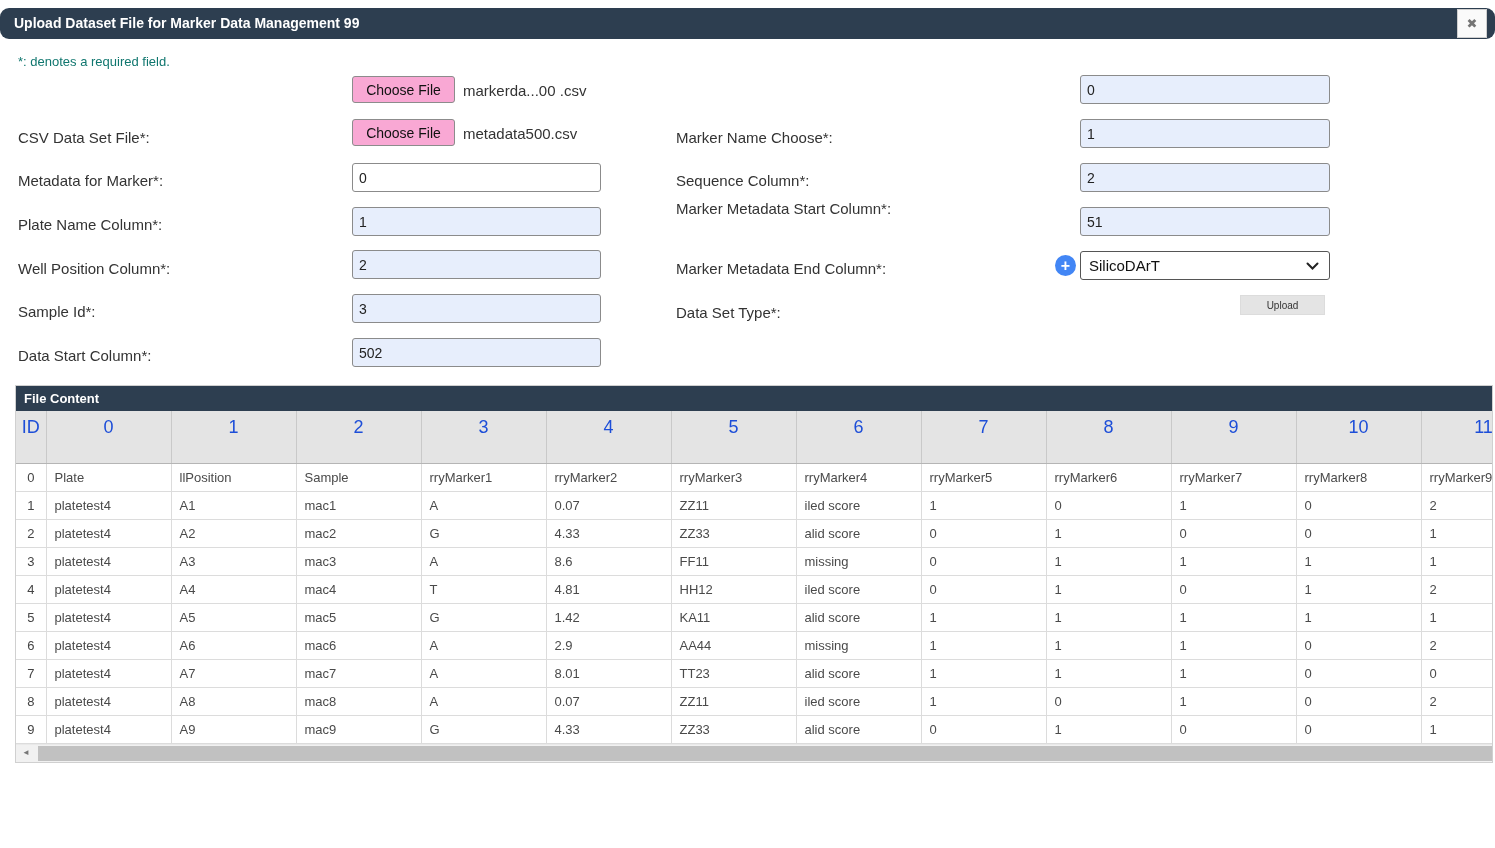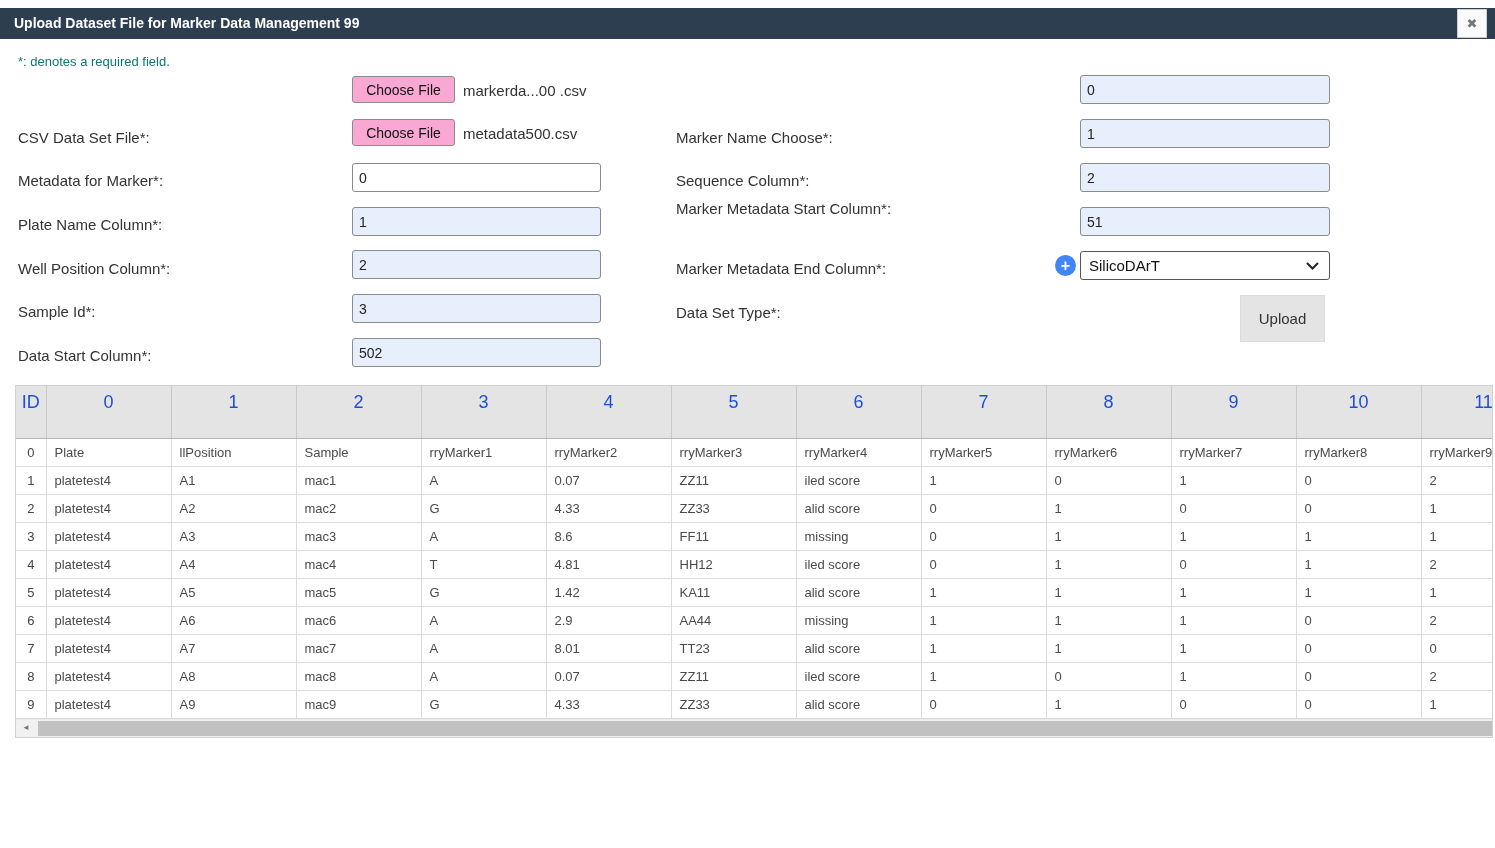--- a/index.html
+++ b/index.html
@@ -9,38 +9,38 @@
     --table-header-bg:#e4e4e4;
     --scrollbar-thumb:#c1c1c1;
     --scrollbar-track:#f1f1f1;
   }
   *{margin:0;padding:0;box-sizing:border-box;}
   html,body{background:#fff;}
   body{font-family:"Liberation Sans","DejaVu Sans",sans-serif;}
   .page{position:relative;width:1495px;height:848px;background:#fff;overflow:hidden;}
 
   
-  .titlebar{position:absolute;left:0;top:8px;width:1495px;height:31px;background:var(--titlebar-bg);}
+  .titlebar{position:absolute;left:0;top:8px;width:1495px;height:31px;background:var(--titlebar-bg);border-radius:9px;}
   .titlebar .title{position:absolute;left:14px;top:0;line-height:31px;color:#fff;font-size:14px;font-weight:bold;}
   .closebtn{position:absolute;left:1457px;top:9px;width:30px;height:29px;background:#fafafa;border:1px solid #cfcfcf;display:flex;align-items:center;justify-content:center;cursor:pointer;}
   .closebtn span{color:#757575;font-size:13px;font-weight:bold;line-height:1;}
 
   
   .note{position:absolute;left:18px;top:54px;font-size:13px;color:#0f766e;}
   .lbl{position:absolute;font-size:15px;color:#333;line-height:18px;white-space:nowrap;margin-top:48px;}
   .choose{position:absolute;left:352px;width:103px;height:27px;background:#f9a8d4;border:1px solid #8c8c8c;border-radius:3px;font-family:inherit;font-size:14px;color:#111;cursor:pointer;}
   .fname{position:absolute;left:463px;font-size:15px;color:#333;line-height:18px;white-space:nowrap;}
   .txt{position:absolute;width:249px;height:29px;border:1px solid #8b8b8b;border-radius:3px;padding:0 6px;font-family:inherit;font-size:14px;color:#222;background:#fff;}
   .txt.hl{background:var(--highlight-input-bg);}
   .txt.left{left:352px;}
   .txt.right{left:1080px;width:250px;}
   .plus{position:absolute;left:1055px;top:255px;width:21px;height:21px;border-radius:50%;background:var(--add-icon-blue);color:#fff;display:flex;align-items:center;justify-content:center;font-size:16px;font-weight:bold;line-height:1;cursor:pointer;}
   .select{position:absolute;left:1080px;top:251px;width:250px;height:29px;background:#fff;border:1px solid #555;border-radius:3px;display:flex;align-items:center;padding:0 10px 0 8px;cursor:pointer;}
   .select .selval{font-size:15px;color:#111;flex:1;}
-  .uploadbtn{position:absolute;left:1240px;top:295px;width:85px;height:47px;background:#e4e4e4;border:1px solid #dcdcdc;font-family:inherit;font-size:15px;color:#333;cursor:pointer;}
+  .uploadbtn{position:absolute;left:1240px;top:295px;width:85px;height:20px;background:#e4e4e4;border:1px solid #dcdcdc;font-family:inherit;font-size:10px;color:#333;cursor:pointer;}
 
   
   .tablewrap{position:absolute;left:15px;top:385px;width:1478px;border:1px solid #d0d0d0;background:#fff;}
   .tabletitle{height:25px;background:var(--titlebar-bg);color:#fff;font-size:13px;font-weight:bold;line-height:25px;padding-left:8px;}
   .scrollarea{width:100%;overflow:hidden;}
   table.grid{border-collapse:collapse;table-layout:fixed;width:1530px;}
   table.grid th{width:125px;height:52px;background:var(--table-header-bg);border-right:1px solid #c9c9c9;border-bottom:1px solid #b5b5b5;font-weight:normal;font-size:18px;color:#1d4ed8;text-align:center;vertical-align:top;padding-top:6px;}
   table.grid th:first-child{width:30px;}
   table.grid td{height:28px;border-right:1px solid #dcdcdc;border-bottom:1px solid #dcdcdc;font-size:13px;color:#4a4a4a;padding:0 4px 0 8px;background:#fff;white-space:nowrap;overflow:hidden;}
   table.grid td.idcell{text-align:center;padding:0;color:#444;}
@@ -105,20 +105,23 @@
   <div class="select">
     <span class="selval">SilicoDArT</span>
     <svg width="13" height="8" viewBox="0 0 13 8">
         <path d="M1.5 1.5 L6.5 6.5 L11.5 1.5" stroke="#222" stroke-width="2" fill="none" stroke-linecap="round"></path>
       </svg>
   </div>
 
   <button class="uploadbtn">Upload</button>
 
   <div class="tablewrap">
+    <div class="tabletitle">
+      <span>File Content</span>
+    </div>
     <div class="scrollarea">
       <table class="grid">
         <thead>
           <tr id="thr">
               <th>ID</th>
               <th>0</th>
               <th>1</th>
               <th>2</th>
               <th>3</th>
               <th>4</th>

